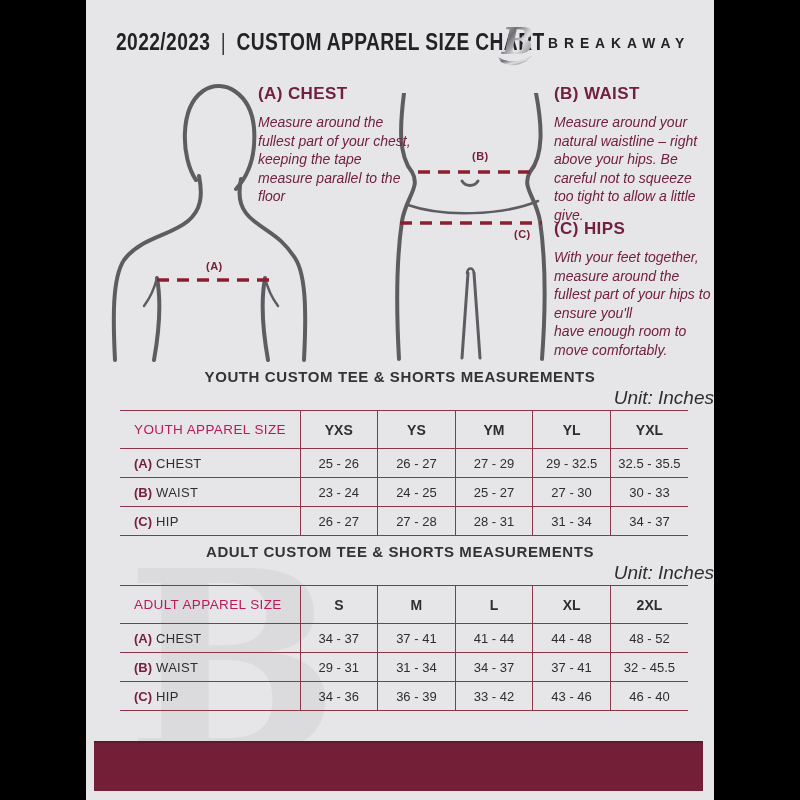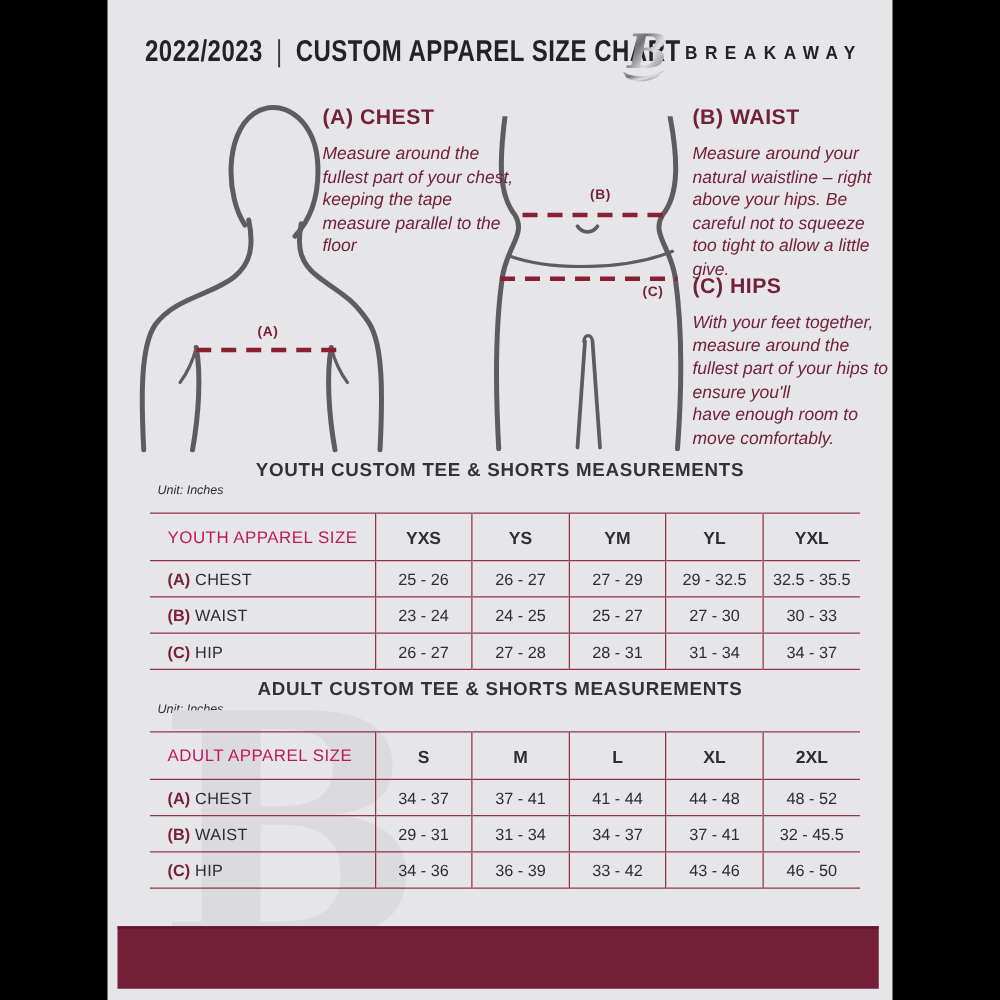--- a/index.html
+++ b/index.html
@@ -44,22 +44,22 @@
     margin-top:9px; font-size:14px; font-style:italic; line-height:1.33;
     white-space:pre-line;
   }
 
   
   .sec-title {
     position:absolute; left:0; width:100%; text-align:center;
     font-size:15px; font-weight:bold; letter-spacing:0.6px; color:#333336;
   }
   .sec-unit {
-    position:absolute; left:0; width:100%; text-align:left;
-    font-size:10px; font-style:italic; color:#2e2e31;margin-left:40px;
+    position:absolute; left:0; width:100%; text-align:right;
+    font-size:19px; font-style:italic; color:#2e2e31;
   }
 
   
   table.size-table {
     position:absolute; left:34px; width:568px;
     border-collapse:collapse; table-layout:fixed; z-index:2;
   }
   .size-table th, .size-table td { text-align:center; color:#2e2e31; }
   .size-table thead tr { height:38px; }
   .size-table tbody tr { height:29px; }
@@ -246,19 +246,19 @@
         <td>34 - 37</td>
         <td>37 - 41</td>
         <td>32 - 45.5</td>
       </tr>
       <tr>
         <td class="first"><span class="prefix">(C)</span><span class="measure">HIP</span></td>
         <td>34 - 36</td>
         <td>36 - 39</td>
         <td>33 - 42</td>
         <td>43 - 46</td>
-        <td>46 - 50</td>
+        <td>46 - 40</td>
       </tr>
     </tbody>
   </table>
 
   <div class="footer-bar"></div>
 </div>
 
 </body></html>

